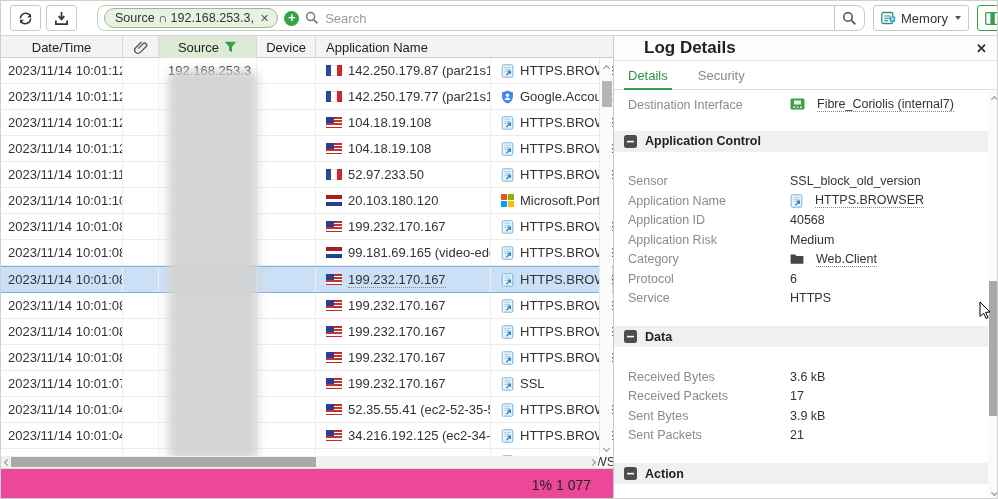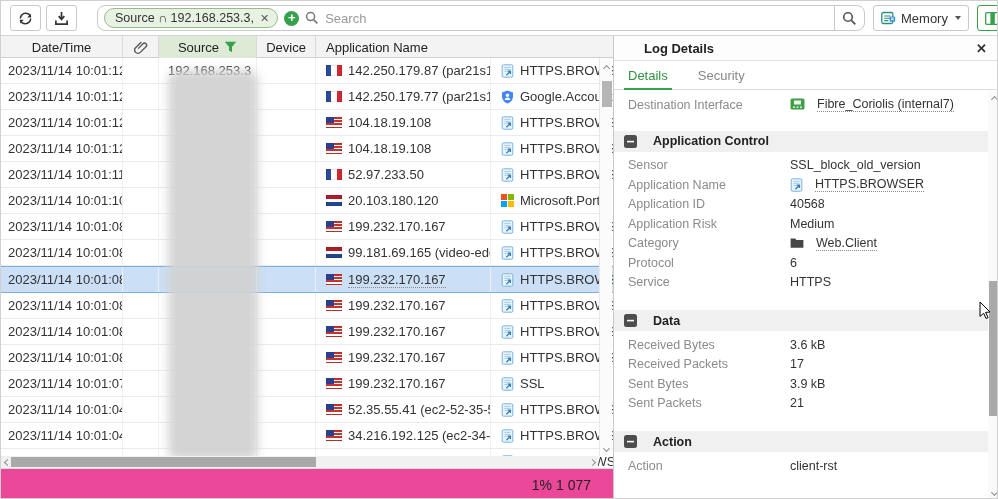--- a/index.html
+++ b/index.html
@@ -70,33 +70,33 @@
   .chev.up { transform:rotate(135deg); } .chev.down { transform:rotate(-45deg); }
   .chev.left { transform:rotate(45deg); } .chev.right { transform:rotate(-135deg); }
   
   .tfooter { position:absolute; left:0; top:432px; width:612px; height:32px; background:#ec4899;
     border-top:1px solid #ddd; display:flex; align-items:center; justify-content:flex-end; padding-right:22px;
     font-size:14px; color:#222; }
   
   .panel { position:relative; width:386px; height:464px; border-left:1px solid #c8c8c8; background:#fff; overflow:hidden; }
   .panel-head { height:25px; display:flex; align-items:center; justify-content:space-between;
     padding:0 12px; border-bottom:1px solid #e2e2e2; background:#fdfdfd; }
-  .panel-title { font-weight:bold; font-size:13px; color:#222;padding-left:18px; }
+  .panel-title { font-weight:bold; font-size:17px; color:#222;padding-left:18px; }
   .panel-close { color:#333; font-size:13px; font-weight:bold; cursor:pointer; }
   .tabs { height:29px; display:flex; border-bottom:1px solid #ddd; padding-left:12px; gap:26px;text-align:center; }
   .tab { display:flex; align-items:center; font-size:13px; color:#888; cursor:pointer; position:relative; padding:0 2px; }
   .tab.active { color:#2f9143; }
   .tab.active::after { content:""; position:absolute; left:-2px; right:-2px; bottom:-1px; height:2px; background:#35a249; }
   .panel-content { position:absolute; left:0; top:55px; width:375px; height:409px; overflow:hidden; }
   .frow { display:flex; align-items:center; height:19.5px; padding-left:14px; font-size:12.5px; }
   .frow .flabel { width:162px; color:#8b8b8b; flex:0 0 auto; }
   .frow .fvalue { color:#333; display:flex; align-items:center; gap:12px; white-space:nowrap; }
-  .section-bar { height:21px; background:#f0f0f0; display:flex; align-items:center; gap:16px;
+  .section-bar { height:21px; background:#f0f0f0; display:flex; align-items:center; gap:8px;
     padding-left:10px; font-size:12.5px; font-weight:bold; color:#222; margin-top:10px; cursor:pointer; }
-  .fields { padding-top:4px; }
+  .fields { padding-top:20px; }
   .pvscroll { position:absolute; right:0; top:55px; width:11px; height:409px; background:#fafafa; }
   .pvscroll .thumb { position:absolute; left:1px; top:190px; width:9px; height:135px; background:#a9a9a9; }
   .cursor { position:absolute; left:978px; top:300px; z-index:50; pointer-events:none; }
   svg { display:block; }
 </style>
 </head>
 <body>
 
 <div class="app">
 

